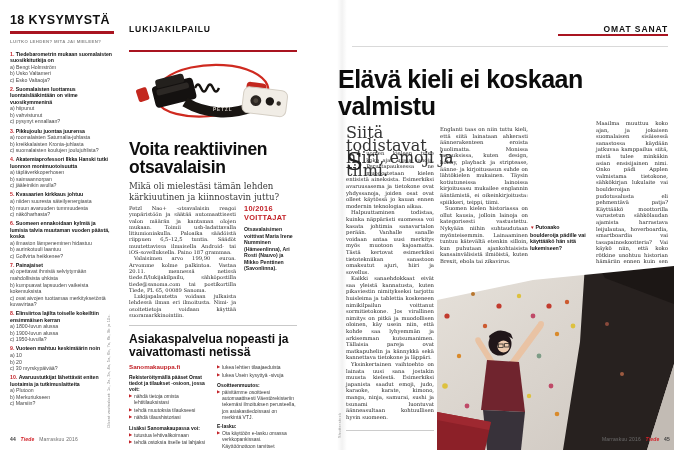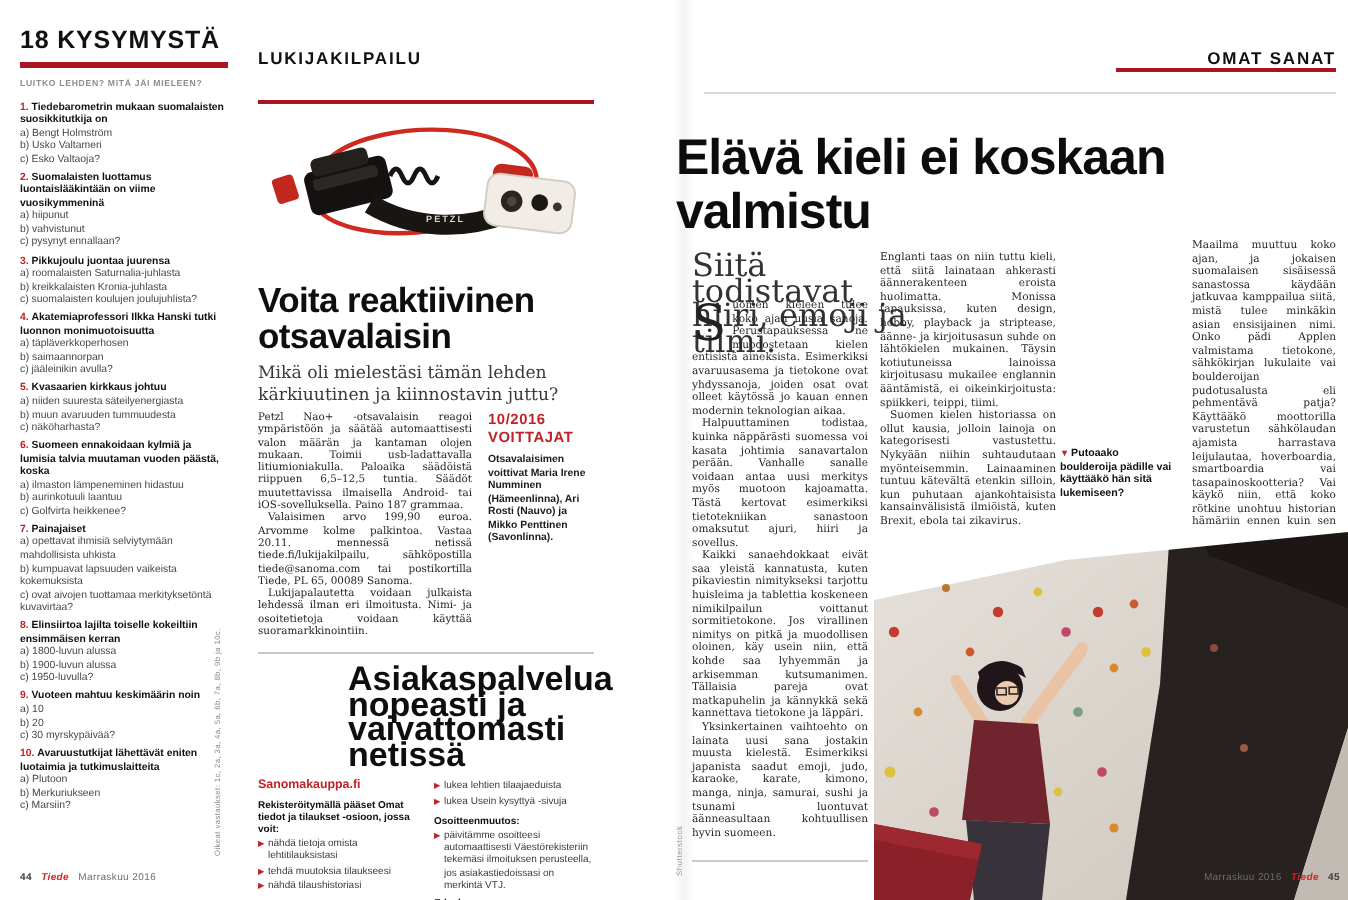--- a/index.html
+++ b/index.html
@@ -35,21 +35,21 @@
   .standfirst{font-family:"DejaVu Serif",serif;font-size:8.6px;line-height:11px;color:#3a3a3a;margin-top:5px;}
   .c-row{display:flex;gap:8px;margin-top:2px;}
   .c-body{width:107px;font-family:"DejaVu Serif",serif;font-size:5.2px;line-height:6.3px;
     color:#262626;text-align:justify;}
   .c-body p{margin:0;}
   .c-body p + p{text-indent:5px;}
   .winners{width:51px;}
   .w-issue{color:#c22127;font-weight:800;font-size:7.4px;line-height:8.6px;letter-spacing:.3px;}
   .w-text{font-weight:700;font-size:5.2px;line-height:6.5px;margin-top:4px;color:#1b1b1b;}
   .divider{border-top:1px solid #c9c9c9;margin-top:7px;}
-  .svc-title{font-size:17px;font-weight:800;line-height:12.5px;margin-top:7px;color:#0e0e0e;margin-left:45px;}
+  .svc-title{font-size:12px;font-weight:800;line-height:12.5px;margin-top:7px;color:#0e0e0e;}
   .svc-row{display:flex;gap:9px;margin-top:6px;}
   .svc-col{width:79px;font-size:5px;line-height:6.2px;color:#3b3b3b;}
   .sk-brand{color:#c22127;font-weight:800;font-size:6.2px;margin-bottom:2px;}
   .svc-bold{font-weight:700;color:#111;margin:3px 0 1px 0;}
   .bullet{display:flex;margin-bottom:1px;}
   .tri{color:#c22127;font-size:4.2px;line-height:6.2px;width:5px;flex:none;}
   
   .r-topline{left:352px;top:46px;width:316px;height:1px;background:#d9d9d9;}
   .r-kicker{left:558px;top:24px;width:110px;text-align:right;font-size:8.5px;font-weight:800;
     letter-spacing:.9px;color:#111;border-bottom:2.5px solid #a91420;padding-bottom:0;}

